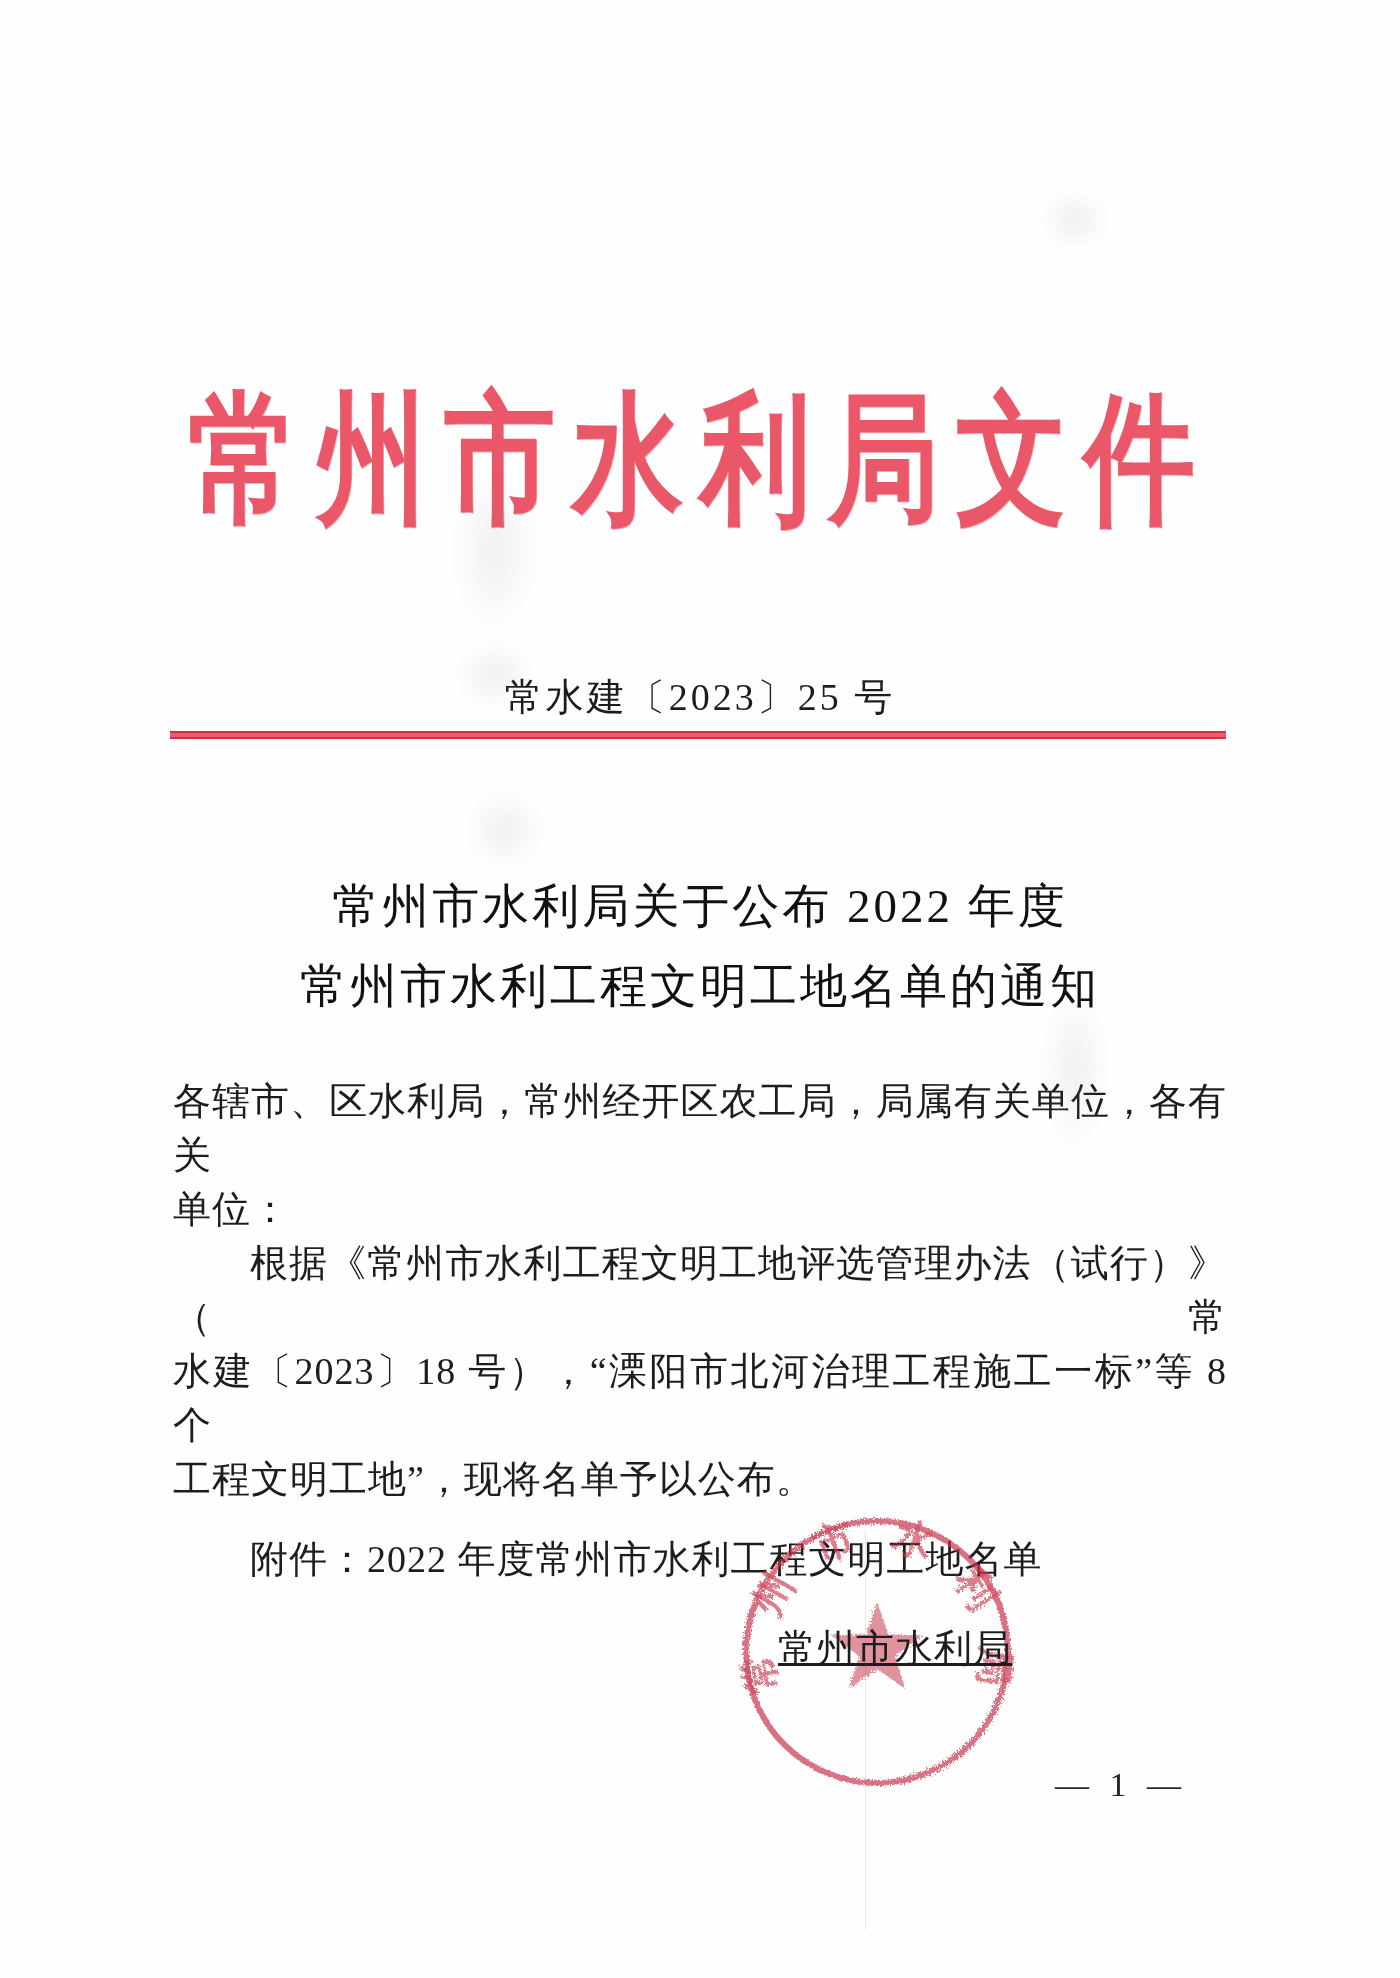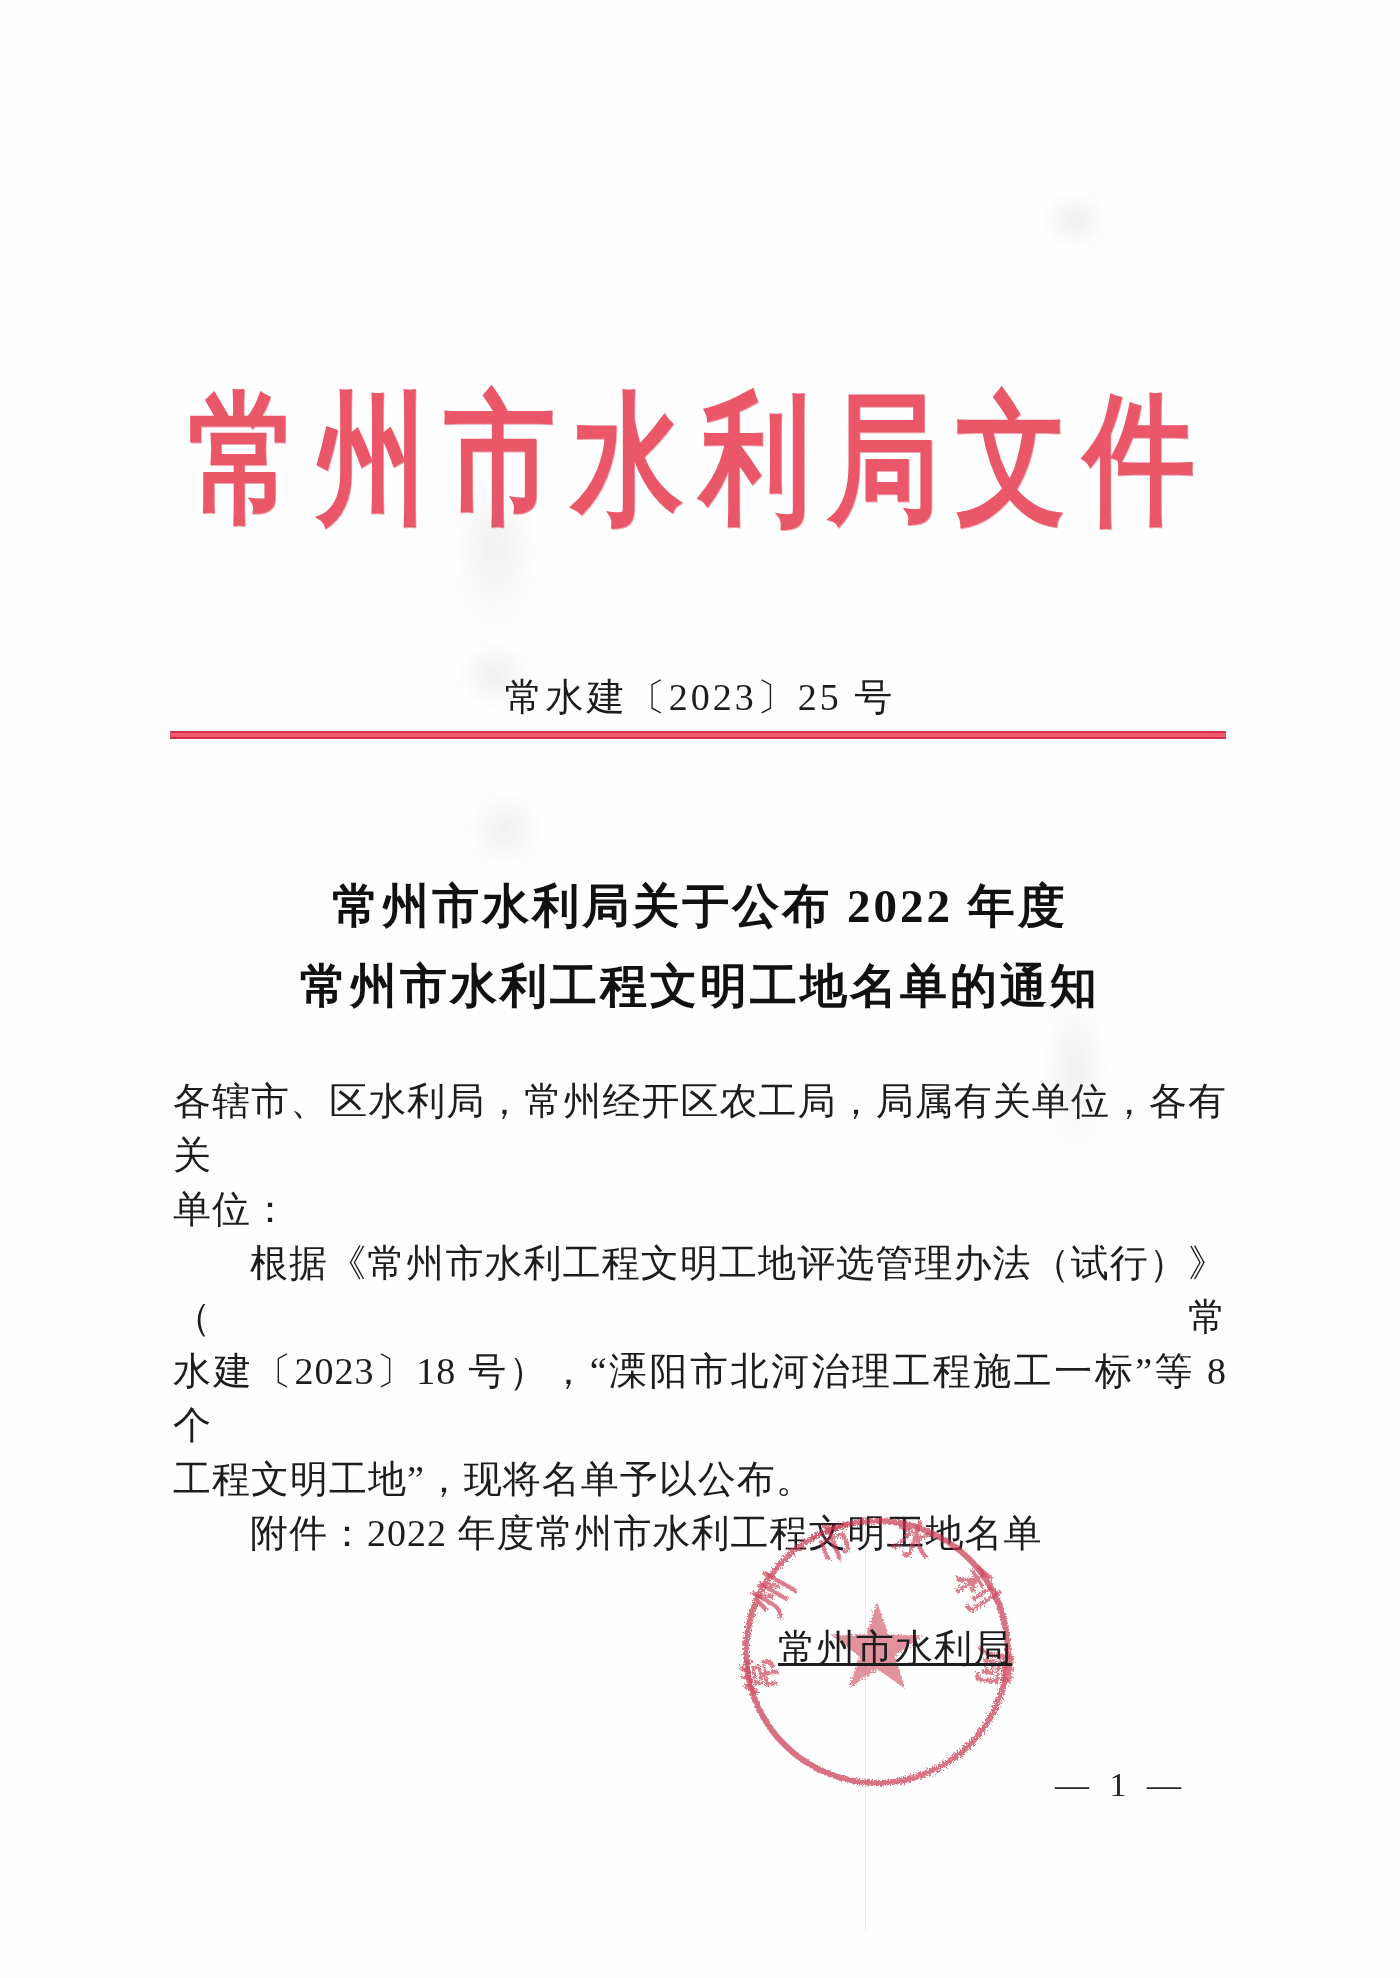--- a/index.html
+++ b/index.html
@@ -57,41 +57,41 @@
     background: linear-gradient(#d5304a 0 2px, #ef5b6b 2px 6px, #d5304a 6px 8px);
   }
 
   
   .subject {
     position: absolute;
     top: 866px;
     left: 0;
     width: 100%;
     text-align: center;
-    font-weight: bold;
+    font-weight: normal;
     font-size: 47px;
     line-height: 80px;
     letter-spacing: 3px;
     color: #111113;
   }
 
   
   .body-block {
     position: absolute;
     top: 1074px;
     left: 173px;
     width: 1054px;
     font-size: 38px;
     line-height: 54px;
     letter-spacing: 1px;
   }
   .line { white-space: normal; }
   .jline { text-align: justify; text-align-last: justify; }
   .indent { text-indent: 77px; }
-  .attachment-line { text-indent: 77px; }
+  .attachment-line { margin-top: 26px; text-indent: 77px; }
 
   
   .signature-block {
     position: absolute;
     top: 1625px;
     left: 735px;
     width: 320px;
     text-align: center;
     font-size: 38px;
     line-height: 46px;

